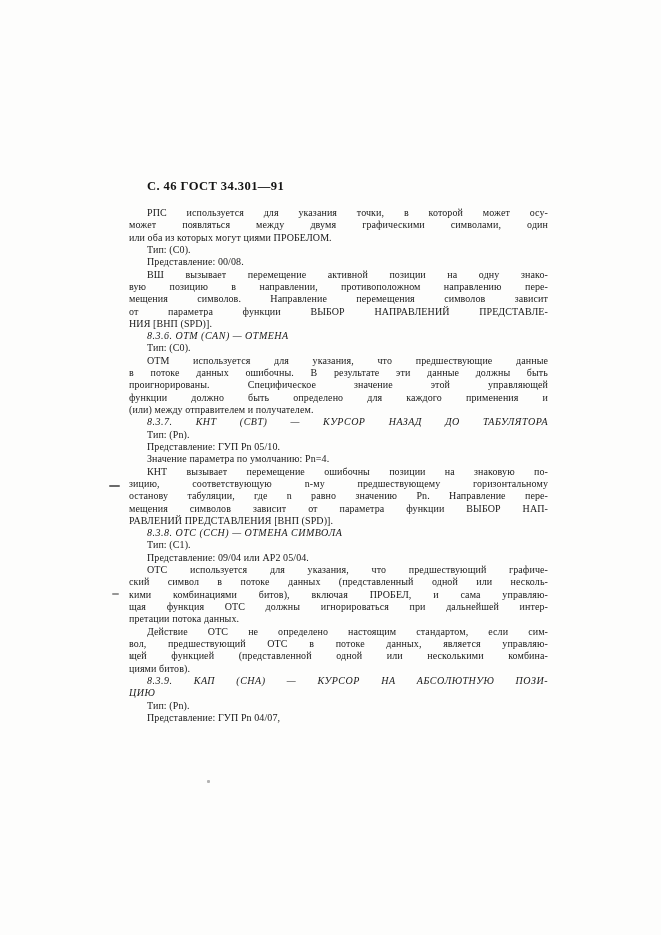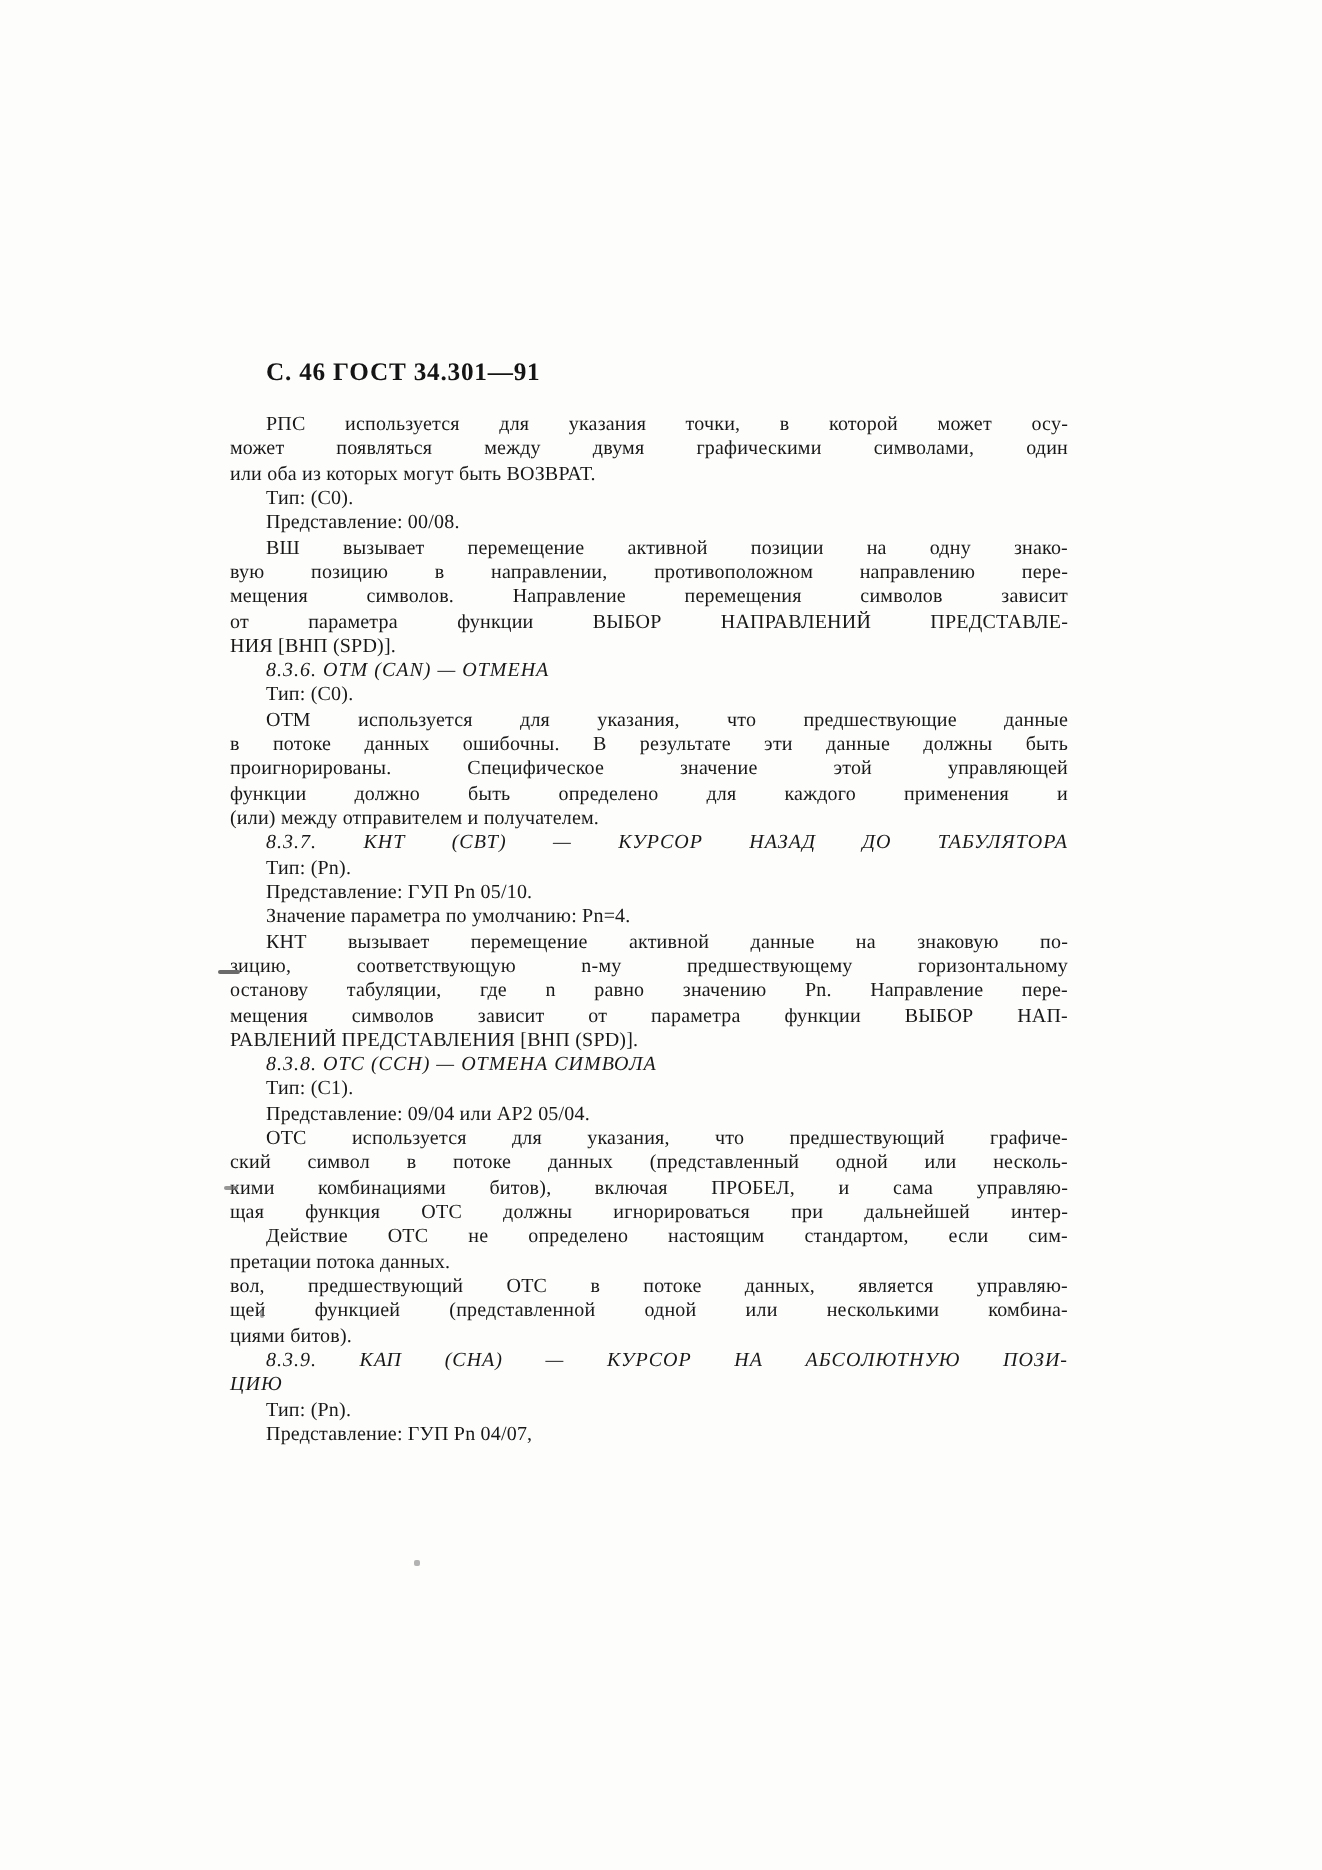--- a/index.html
+++ b/index.html
@@ -11,21 +11,21 @@
     position: relative;
     width: 661px;
     height: 935px;
     background: #fdfdfc;
     overflow: hidden;
     font-family: "Liberation Serif", serif;
     color: #181818;
   }
   .textblock {
     position: absolute;
-    left: 115px;
+    left: 129px;
     top: 179px;
     width: 419px;
   }
   .running-header {
     font-size: 12.6px;
     font-weight: bold;
     letter-spacing: 0.4px;
     padding-left: 18px;
     line-height: 14px;
     margin-bottom: 14px;
@@ -64,53 +64,53 @@
 </style>
 </head>
 <body>
 
 <div class="page">
   <div class="textblock">
     <div class="running-header">С. 46 ГОСТ 34.301—91</div>
     <div class="lines">
         <div class="line j in">РПС используется для указания точки, в которой может осу-</div>
         <div class="line j">может появляться между двумя графическими символами, один</div>
-        <div class="line">или оба из которых могут быть ВОЗВРАТ.</div>
+        <div class="line">или оба из которых могут циями ПРОБЕЛОМ.</div>
         <div class="line in">Тип: (С0).</div>
         <div class="line in">Представление: 00/08.</div>
         <div class="line j in">ВШ вызывает перемещение активной позиции на одну знако-</div>
         <div class="line j">вую позицию в направлении, противоположном направлению пере-</div>
         <div class="line j">мещения символов. Направление перемещения символов зависит</div>
         <div class="line j">от параметра функции ВЫБОР НАПРАВЛЕНИЙ ПРЕДСТАВЛЕ-</div>
         <div class="line">НИЯ [ВНП (SPD)].</div>
         <div class="line in it">8.3.6. ОТМ (CAN) — ОТМЕНА</div>
         <div class="line in">Тип: (С0).</div>
         <div class="line j in">ОТМ используется для указания, что предшествующие данные</div>
         <div class="line j">в потоке данных ошибочны. В результате эти данные должны быть</div>
         <div class="line j">проигнорированы. Специфическое значение этой управляющей</div>
         <div class="line j">функции должно быть определено для каждого применения и</div>
         <div class="line">(или) между отправителем и получателем.</div>
         <div class="line j in it">8.3.7. КНТ (CBT) — КУРСОР НАЗАД ДО ТАБУЛЯТОРА</div>
         <div class="line in">Тип: (Pn).</div>
         <div class="line in">Представление: ГУП Pn 05/10.</div>
         <div class="line in">Значение параметра по умолчанию: Pn=4.</div>
-        <div class="line j in">КНТ вызывает перемещение активной данные на знаковую по-</div>
+        <div class="line j in">КНТ вызывает перемещение ошибочны позиции на знаковую по-</div>
         <div class="line j">зицию, соответствующую n-му предшествующему горизонтальному</div>
         <div class="line j">останову табуляции, где n равно значению Pn. Направление пере-</div>
         <div class="line j">мещения символов зависит от параметра функции ВЫБОР НАП-</div>
         <div class="line">РАВЛЕНИЙ ПРЕДСТАВЛЕНИЯ [ВНП (SPD)].</div>
         <div class="line in it">8.3.8. ОТС (CCH) — ОТМЕНА СИМВОЛА</div>
         <div class="line in">Тип: (С1).</div>
         <div class="line in">Представление: 09/04 или АР2 05/04.</div>
         <div class="line j in">ОТС используется для указания, что предшествующий графиче-</div>
         <div class="line j">ский символ в потоке данных (представленный одной или несколь-</div>
         <div class="line j">кими комбинациями битов), включая ПРОБЕЛ, и сама управляю-</div>
         <div class="line j">щая функция ОТС должны игнорироваться при дальнейшей интер-</div>
+        <div class="line">претации потока данных.</div>
         <div class="line j in">Действие ОТС не определено настоящим стандартом, если сим-</div>
-        <div class="line">претации потока данных.</div>
         <div class="line j">вол, предшествующий ОТС в потоке данных, является управляю-</div>
         <div class="line j">щей функцией (представленной одной или несколькими комбина-</div>
         <div class="line">циями битов).</div>
         <div class="line j in it">8.3.9. КАП (CHA) — КУРСОР НА АБСОЛЮТНУЮ ПОЗИ-</div>
         <div class="line it">ЦИЮ</div>
         <div class="line in">Тип: (Pn).</div>
         <div class="line in">Представление: ГУП Pn 04/07,</div>
       </div>
   </div>
 

